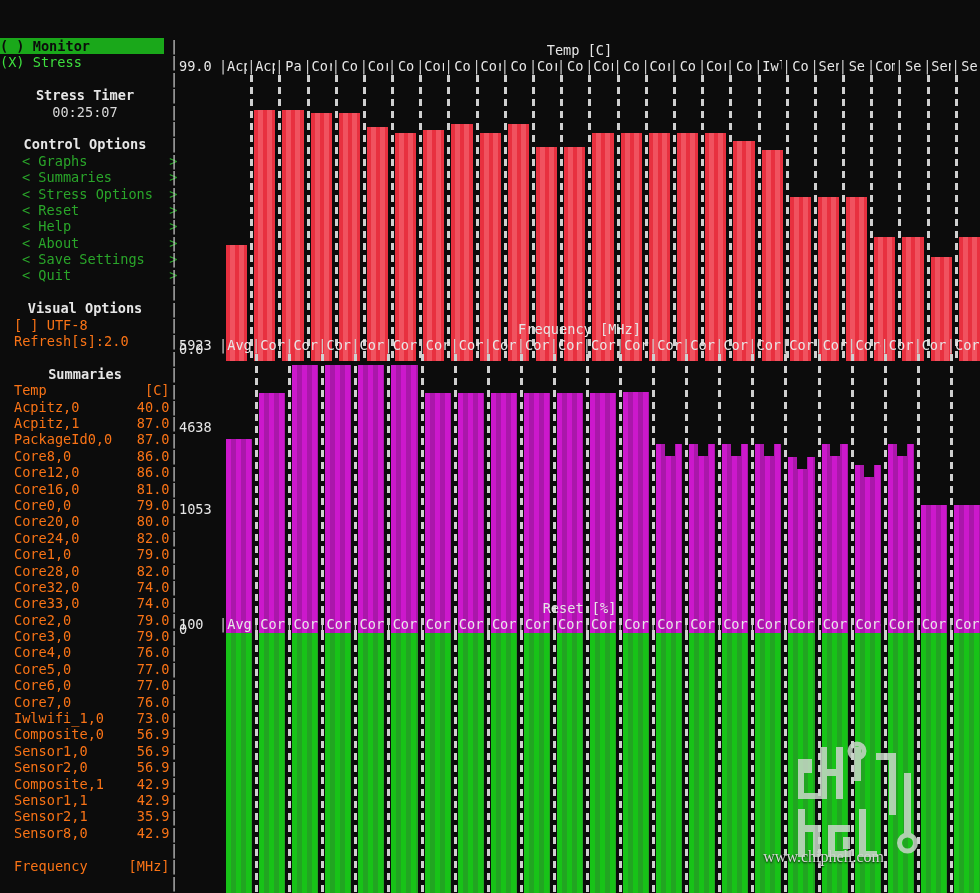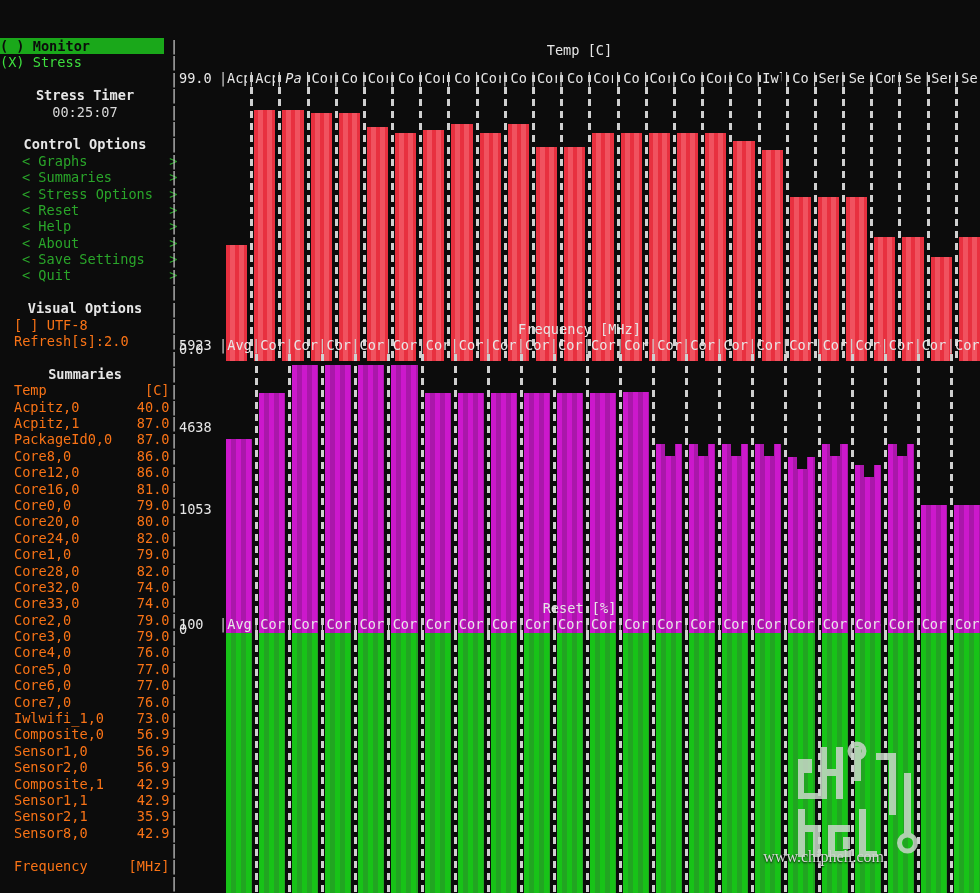--- a/index.html
+++ b/index.html
@@ -129,33 +129,33 @@
 |
 |
 |
 |
 |
 |
 </div>
     <div id="charts">
         <div class="panel" style="top: 0px;">
           <div class="ptitle" style="top: 4px;">Temp [C]</div>
-          <div class="phdr" style="top: 32px;">
+          <div class="phdr" style="top: 20px;">
             <span class="ax">99.0</span>
             <span class="hcell" style="width: 28.1852px;">
               <span class="hsep">|</span>
               <span class="hlab" style="width: 20.1852px;">Acp</span>
             </span>
             <span class="hcell" style="width: 28.1852px;">
               <span class="hsep">|</span>
               <span class="hlab" style="width: 20.1852px;">Acp</span>
             </span>
             <span class="hcell" style="width: 28.1852px;">
               <span class="hsep">|</span>
-              <span class="hlab" style="width: 20.1852px; font-style: italic;">Pa</span>
+              <span class="hlab" style="width: 20.1852px;">Pa</span>
             </span>
             <span class="hcell" style="width: 28.1852px;">
               <span class="hsep">|</span>
               <span class="hlab" style="width: 20.1852px;">Cor</span>
             </span>
             <span class="hcell" style="width: 28.1852px;">
               <span class="hsep">|</span>
               <span class="hlab" style="width: 20.1852px;">Co</span>
             </span>
             <span class="hcell" style="width: 28.1852px;">

